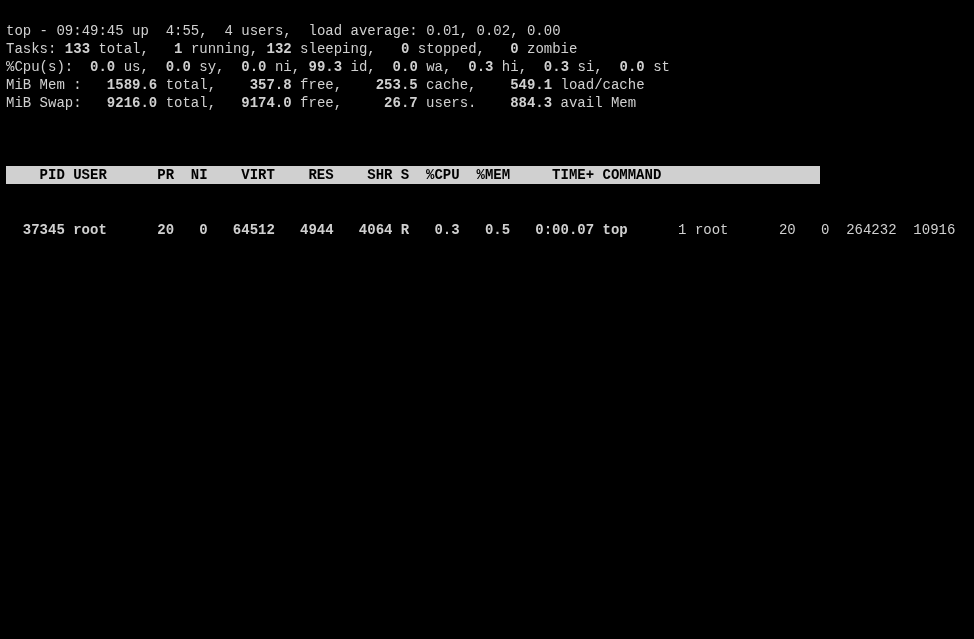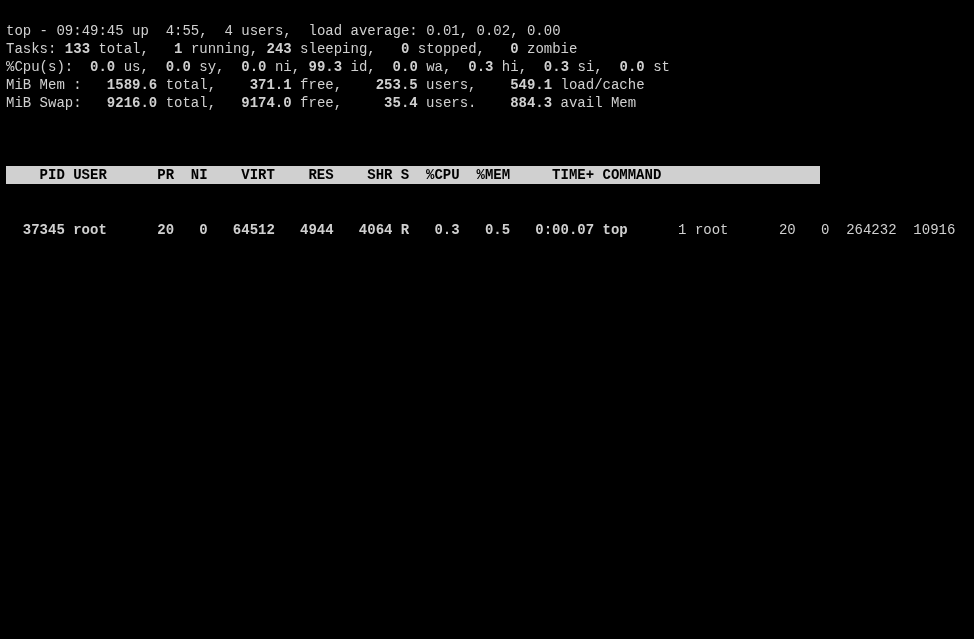--- a/index.html
+++ b/index.html
@@ -28,21 +28,21 @@
   }
   .row {
     display: inline-block;
   }
 </style>
 </head>
 <body>
 
 <div class="term">
 <div><span><span>top - </span><span>09:49:45</span><span> up  </span><span>4:55</span><span>,  </span><span>4 users</span><span>,  load average: </span><span>0.01, 0.02, 0.00</span></span>
-<span><span>Tasks:</span><span class="b"> 133 </span><span>total,</span><span class="b">   1 </span><span>running,</span><span class="b"> 243 </span><span>sleeping,</span><span class="b">   0 </span><span>stopped,</span><span class="b">   0 </span><span>zombie</span></span>
+<span><span>Tasks:</span><span class="b"> 133 </span><span>total,</span><span class="b">   1 </span><span>running,</span><span class="b"> 132 </span><span>sleeping,</span><span class="b">   0 </span><span>stopped,</span><span class="b">   0 </span><span>zombie</span></span>
 <span><span>%Cpu(s):</span><span class="b">  0.0 </span><span>us,</span><span class="b">  0.0 </span><span>sy,</span><span class="b">  0.0 </span><span>ni,</span><span class="b"> 99.3 </span><span>id,</span><span class="b">  0.0 </span><span>wa,</span><span class="b">  0.3 </span><span>hi,</span><span class="b">  0.3 </span><span>si,</span><span class="b">  0.0 </span><span>st</span></span>
-<span><span>MiB Mem :</span><span class="b">   1589.6 </span><span>total,</span><span class="b">    371.1 </span><span>free,</span><span class="b">    253.5 </span><span>users,</span><span class="b">    549.1 </span><span>load/cache</span></span>
-<span><span>MiB Swap:</span><span class="b">   9216.0 </span><span>total,</span><span class="b">   9174.0 </span><span>free,</span><span class="b">     35.4 </span><span>users.</span><span class="b">    884.3 </span><span>avail Mem</span></span>
+<span><span>MiB Mem :</span><span class="b">   1589.6 </span><span>total,</span><span class="b">    357.8 </span><span>free,</span><span class="b">    253.5 </span><span>cache,</span><span class="b">    549.1 </span><span>load/cache</span></span>
+<span><span>MiB Swap:</span><span class="b">   9216.0 </span><span>total,</span><span class="b">   9174.0 </span><span>free,</span><span class="b">     26.7 </span><span>users.</span><span class="b">    884.3 </span><span>avail Mem</span></span>
 </div>
 <div> </div>
 <div><span class="hdr-row">    PID USER      PR  NI    VIRT    RES    SHR S  %CPU  %MEM     TIME+ COMMAND                                              </span></div>
 <div id="proc-list"><div class="row b">  37345 root      20   0   64512   4944   4064 R   0.3   0.5   0:00.07 top</div><div class="row">      1 root      20   0  264232  10916   7052 S   0.0   1.0   0:05.32 systemd</div></div>
 </div>
 
 </body></html>

